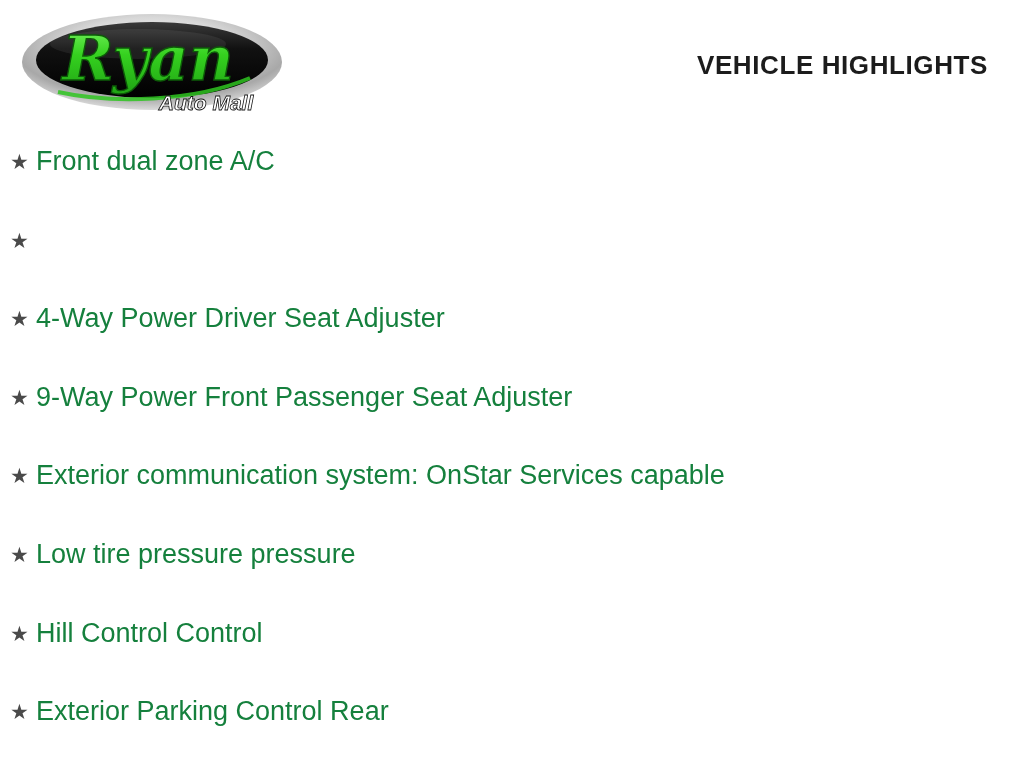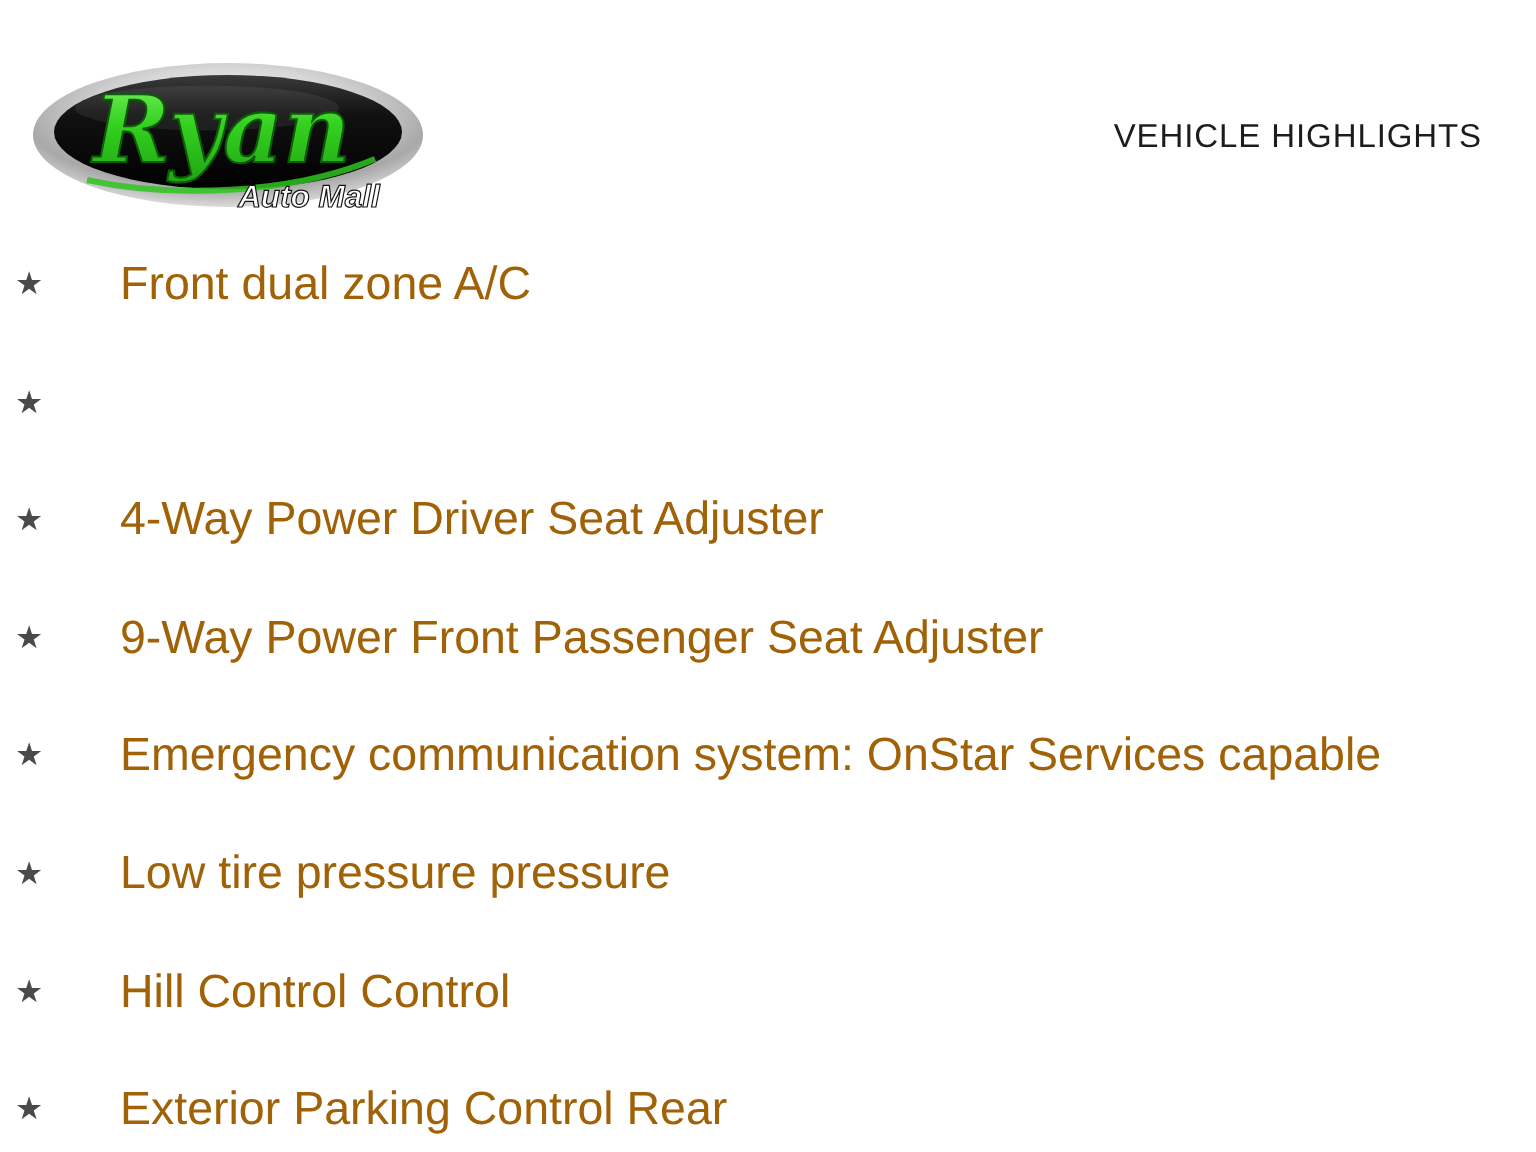--- a/index.html
+++ b/index.html
@@ -20,41 +20,40 @@
     position: relative;
     width: 1024px;
     height: 768px;
     box-sizing: border-box;
   }
 
   
   .header {
     position: relative;
     height: 125px;
-    margin-top: 28px;
   }
 
   .logo {
     position: absolute;
     left: 18px;
     top: 8px;
     width: 272px;
     height: 112px;
   }
 
   .logo svg {
     display: block;
   }
 
   .header-title {
     position: absolute;
     right: 36px;
     top: 50px;
-    font-size: 22px;
-    font-weight: normal;
+    font-size: 26px;
+    font-weight: bold;
     letter-spacing: 0.6px;
     color: #1c1c1c;
     font-family: "Liberation Sans", sans-serif;
   }
 
   
   .highlights {
     position: absolute;
     top: 144px;
     left: 0;
@@ -76,26 +75,25 @@
     width: 26px;
     font-size: 21px;
     line-height: 34px;
     color: #4a4a4a;
     text-align: left;
     padding-top: 1px;
   }
 
   .highlight-text {
     flex: 1 1 auto;
-    font-size: 31px;
+    font-size: 27px;
     line-height: 34px;
-    color: #a16207;
+    color: #15803d;
     font-family: "Liberation Sans", sans-serif;
     white-space: nowrap;
-    margin-left: 44px;
   }
 </style>
 </head>
 <body>
 
 <div class="page">
 
   <div class="header">
 
     <div class="logo">
@@ -147,21 +145,21 @@
     <li class="highlight-item">
       <span class="bullet-star">★</span>
       <span class="highlight-text">4-Way Power Driver Seat Adjuster</span>
     </li>
     <li class="highlight-item">
       <span class="bullet-star">★</span>
       <span class="highlight-text">9-Way Power Front Passenger Seat Adjuster</span>
     </li>
     <li class="highlight-item">
       <span class="bullet-star">★</span>
-      <span class="highlight-text">Emergency communication system: OnStar Services capable</span>
+      <span class="highlight-text">Exterior communication system: OnStar Services capable</span>
     </li>
     <li class="highlight-item">
       <span class="bullet-star">★</span>
       <span class="highlight-text">Low tire pressure pressure</span>
     </li>
     <li class="highlight-item">
       <span class="bullet-star">★</span>
       <span class="highlight-text">Hill Control Control</span>
     </li>
     <li class="highlight-item">

